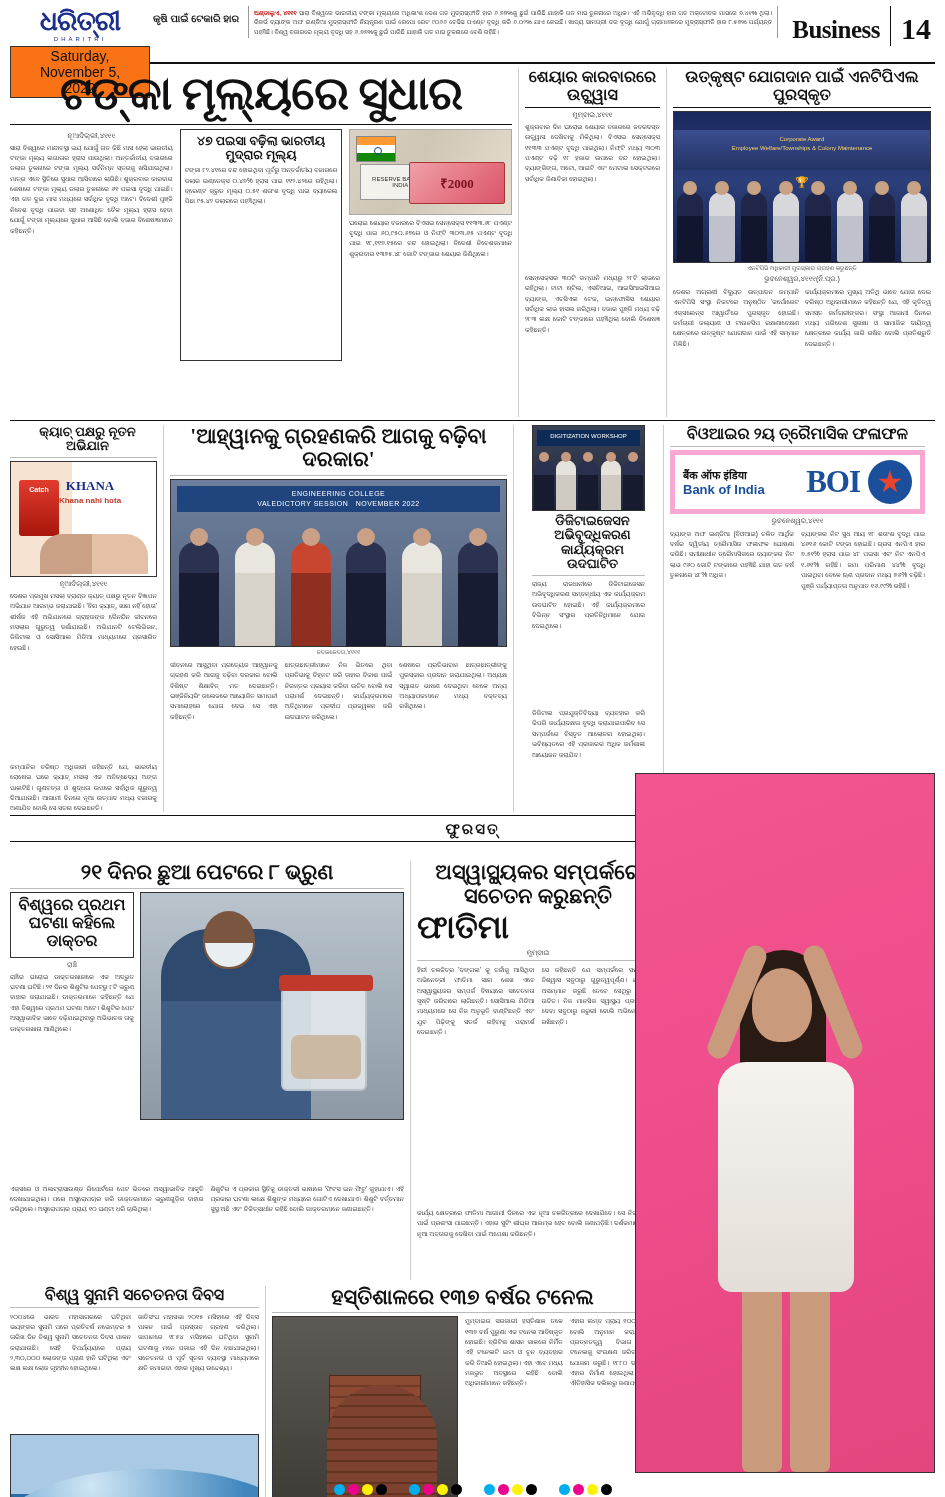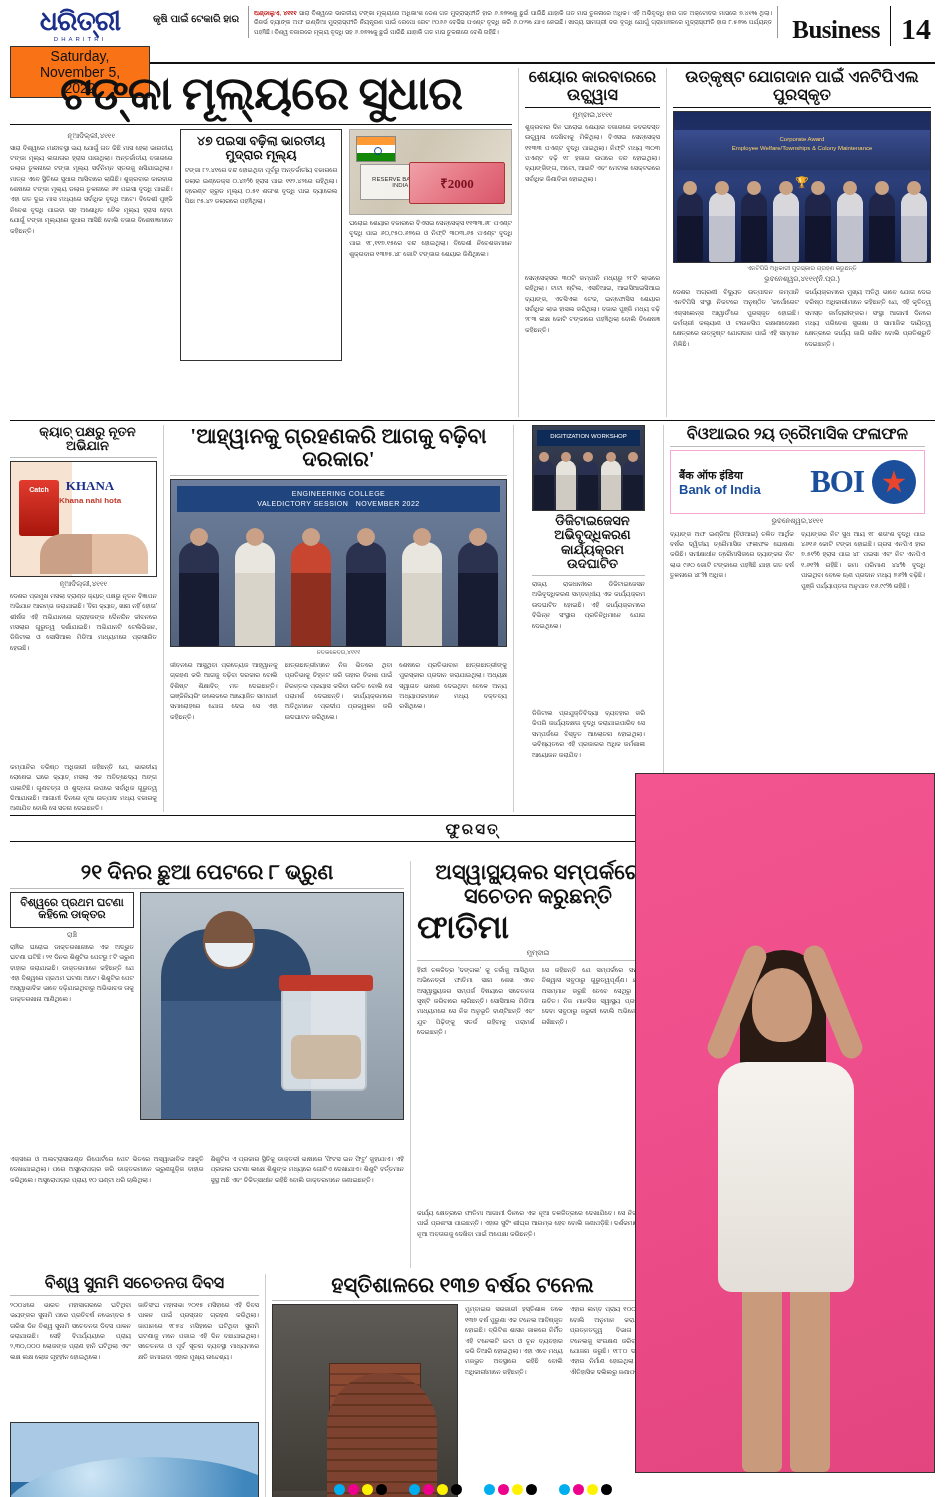--- a/index.html
+++ b/index.html
@@ -246,21 +246,21 @@
   .ad-catch .t1 { font-family:"Liberation Serif",serif; font-size: 13px; font-weight: bold; color:#1b2f8a; }
   .ad-catch .t2 { font-size: 8px; color: #c0392b; font-weight: bold; margin-top:2px; }
   .ad-catch .couple {
     position: absolute; right: 8px; bottom: 2px; width: 108px; height: 40px;
     background: linear-gradient(90deg,#caa186 0 48%, #e3c0a6 48% 100%);
     border-radius: 22px 22px 0 0;
   }
 
   
   .boi-ad {
-    border: 1px solid #f9a8d4; height: 64px; display: flex; align-items: center;
+    border: 5px solid #f9a8d4; height: 64px; display: flex; align-items: center;
     padding: 4px 8px; background: #fff; gap: 8px;
   }
   .boi-ad .txt { flex: 1; }
   .boi-ad .l1 { font-size: 11px; font-weight: bold; color: #111; }
   .boi-ad .l2 { font-size: 13px; font-weight: bold; color: #1b4f9c; }
   .boi-ad .big { font-family:"Liberation Serif",serif; font-size: 31px; font-weight: bold; color:#1b4f9c; letter-spacing:-1px;}
   .boi-ad .star {
     width: 44px; height: 44px; border-radius: 50%;
     background: #1b4f9c; color: #fff; position: relative;
   }
@@ -572,21 +572,21 @@
   <div class="rule"></div>
 
   <div class="feature-zone">
 
     <div class="fz-left">
       <div class="headline h-big" style="text-align:center">୨୧ ଦିନର ଛୁଆ ପେଟରେ ୮ ଭ୍ରୁଣ</div>
       <div class="rule-thin"></div>
       <div style="display:flex;gap:6px;margin-top:3px">
         <div style="width:124px">
           <div class="boxed" style="padding:3px">
-            <div class="box-title" style="font-size:11px">ବିଶ୍ୱରେ ପ୍ରଥମ ଘଟଣା କହିଲେ ଡାକ୍ତର</div>
+            <div class="box-title" style="font-size:16px">ବିଶ୍ୱରେ ପ୍ରଥମ ଘଟଣା କହିଲେ ଡାକ୍ତର</div>
           </div>
           <div class="byline">ରାଞ୍ଚି</div>
           <div class="body-txt" style="height:208px">ରାଞ୍ଚିର ଘରୋଇ ଡାକ୍ତରଖାନାରେ ଏକ ଅଦ୍ଭୁତ ଘଟଣା ଘଟିଛି। ୨୧ ଦିନର ଶିଶୁଟିର ପେଟରୁ ୮ଟି ଭ୍ରୁଣ ବାହାର କରାଯାଇଛି। ଡାକ୍ତରମାନେ କହିଛନ୍ତି ଯେ ଏହା ବିଶ୍ୱରେ ପ୍ରଥମ ଘଟଣା ଅଟେ। ଶିଶୁଟିର ପେଟ ଅସ୍ୱାଭାବିକ ଭାବେ ବଢ଼ିଯାଇଥିବାରୁ ଅଭିଭାବକ ତାକୁ ଡାକ୍ତରଖାନା ଆଣିଥିଲେ।</div>
         </div>
         <div style="flex:1">
           <div class="doctor-photo">
             <div class="person"></div>
             <div class="head"></div>
             <div class="mask"></div>
             <div class="jar"></div>

